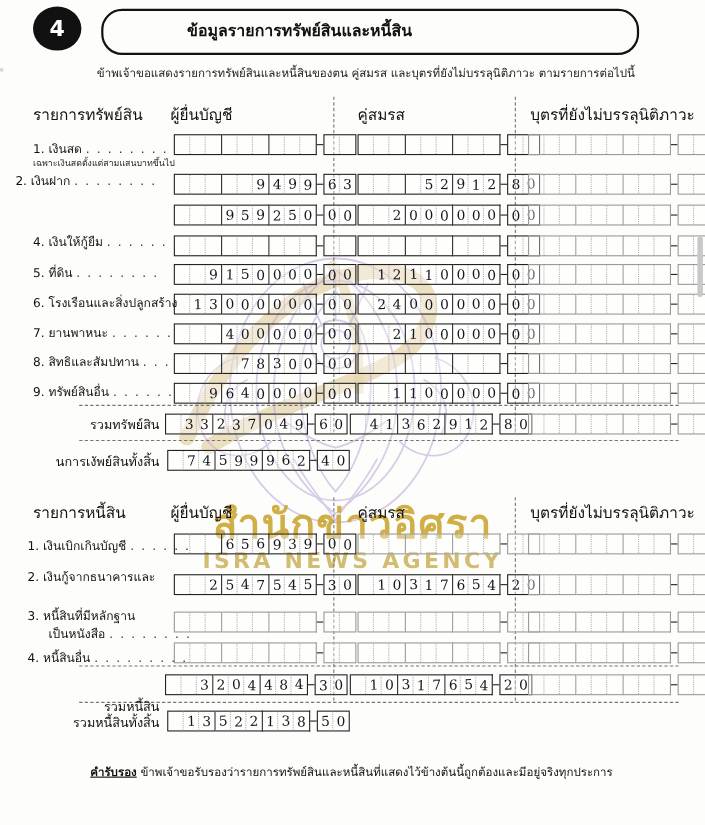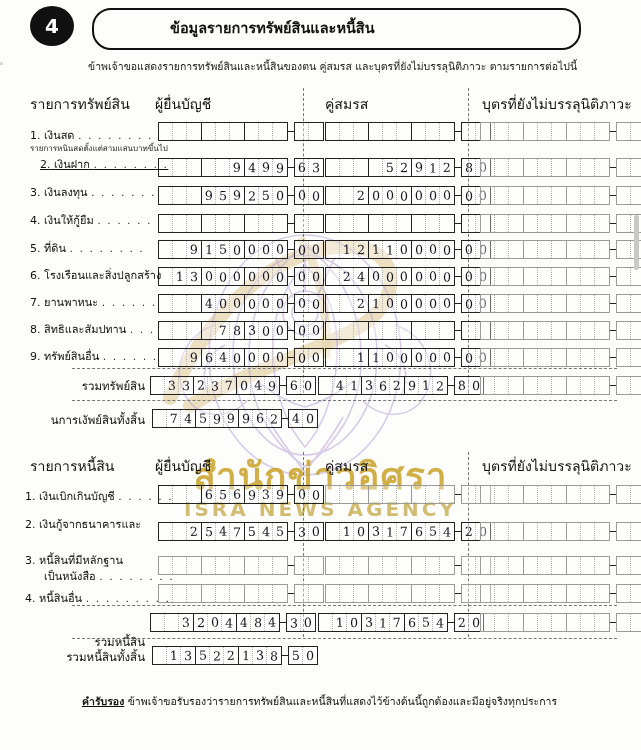--- a/index.html
+++ b/index.html
@@ -193,31 +193,26 @@
   <div class="colhead" style="left:30px;top:93px;">รายการทรัพย์สิน</div>
   <div class="colhead" style="left:155px;top:93px;">ผู้ยื่นบัญชี</div>
   <div class="colhead" style="left:325px;top:93px;">คู่สมรส</div>
   <div class="colhead" style="left:482px;top:93px;">บุตรที่ยังไม่บรรลุนิติภาวะ</div>
 
   <div class="rlabel" style="left:30px;top:126px;">
     <span>1.</span>
     <span>เงินสด</span>
     <span class="dots">. . . . . . . .</span>
   </div>
-  <div class="rnote" style="left:30px;top:142px;">รายการหนินสดตั้งแต่สามแสนบาทขึ้นไป</div>
-
-  <div class="rlabel" style="left:40px;top:155px;text-decoration:underline;">
+  <div class="rnote" style="left:30px;top:142px;">เฉพาะเงินสดตั้งแต่สามแสนบาทขึ้นไป</div>
+
+  <div class="rlabel" style="left:14px;top:155px;">
     <span>2.</span>
     <span>เงินฝาก</span>
     <span class="dots">. . . . . . . .</span>
-  </div>
-  <div class="rlabel" style="left:30px;top:183px;">
-    <span>3.</span>
-    <span>เงินลงทุน</span>
-    <span class="dots">. . . . . . .</span>
   </div>
   <div class="rlabel" style="left:30px;top:211px;">
     <span>4.</span>
     <span>เงินให้กู้ยืม</span>
     <span class="dots">. . . . . .</span>
   </div>
   <div class="rlabel" style="left:30px;top:239px;">
     <span>5.</span>
     <span>ที่ดิน</span>
     <span class="dots">. . . . . . . .</span>

